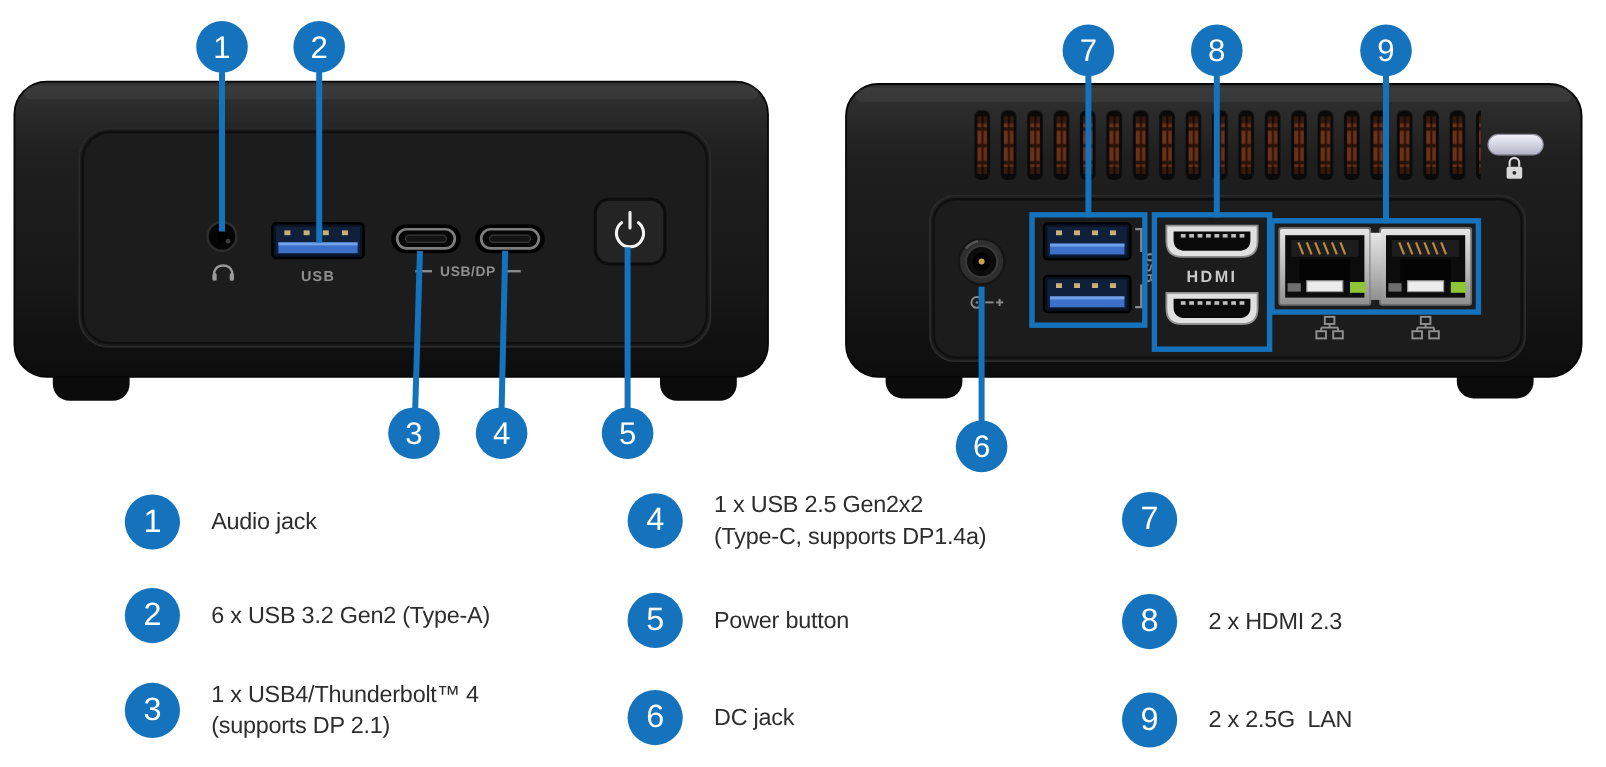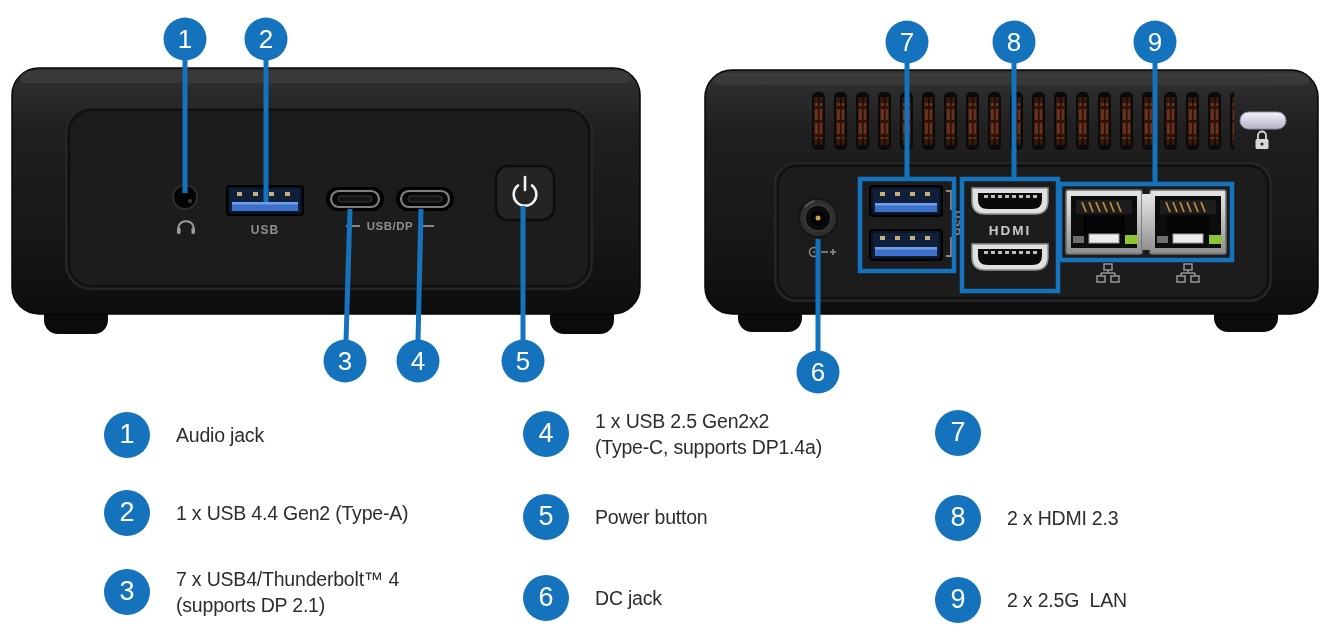--- a/index.html
+++ b/index.html
@@ -289,27 +289,27 @@
 <div class="legend-row" style="left:104px;top:435px;">
   <div class="badge">
         <span>1</span>
       </div>
   <div class="legend-text"><span class="l1">Audio jack</span><span class="l2"></span></div>
 </div>
 <div class="legend-row" style="left:104px;top:513px;">
   <div class="badge">
         <span>2</span>
       </div>
-  <div class="legend-text"><span class="l1">1 x USB 4.4 Gen2 (Type-A)</span><span class="l2"></span></div>
+  <div class="legend-text"><span class="l1">6 x USB 3.2 Gen2 (Type-A)</span><span class="l2"></span></div>
 </div>
 <div class="legend-row" style="left:104px;top:592px;">
   <div class="badge">
         <span>3</span>
       </div>
-  <div class="legend-text"><span class="l1">7 x USB4/Thunderbolt™ 4</span><span class="l2">(supports DP 2.1)</span></div>
+  <div class="legend-text"><span class="l1">1 x USB4/Thunderbolt™ 4</span><span class="l2">(supports DP 2.1)</span></div>
 </div>
 
 <div class="legend-row" style="left:523px;top:434px;">
   <div class="badge">
         <span>4</span>
       </div>
   <div class="legend-text"><span class="l1">1 x USB 2.5 Gen2x2</span><span class="l2">(Type-C, supports DP1.4a)</span></div>
 </div>
 <div class="legend-row" style="left:523px;top:517px;">
   <div class="badge">

